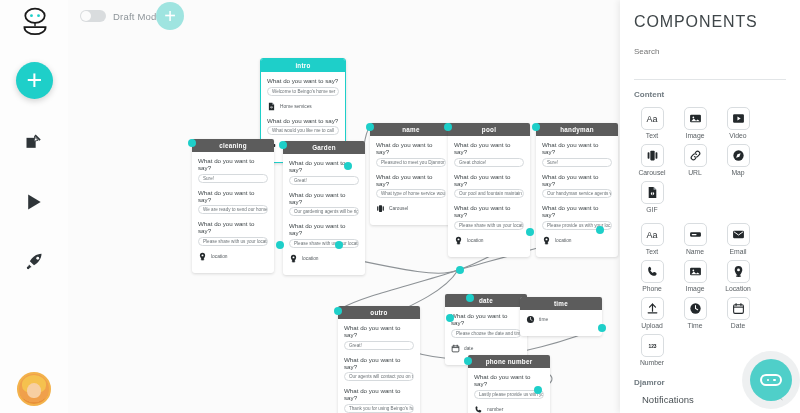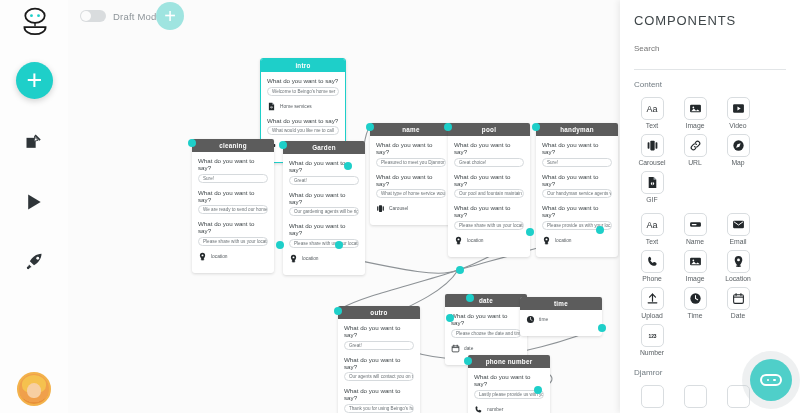--- a/index.html
+++ b/index.html
@@ -114,32 +114,32 @@
   }
   .cursor-arrow { position: absolute; left: 266px; top: 108px; width: 9px; height: 13px; }
 
   
   .panel {
     position: absolute; right: 0; top: 0; width: 180px; height: 413px;
     background: #ffffff; box-shadow: -2px 0 6px rgba(0,0,0,.07);
     overflow: hidden; z-index: 30;
   }
   .panel-title {
-    margin: 13px 0 0 14px; font-size: 13px; color: #3f4649;
+    margin: 13px 0 0 14px; font-size: 16px; color: #3f4649;
     letter-spacing: .9px; font-weight: 400;
   }
   .panel-search {
     margin: 9px 14px 0 14px; border-bottom: 1px solid #e2e5e7;
-    padding-bottom: 14px;
+    padding-bottom: 21px;
   }
   .panel-search input {
     width: 100%; border: 0; outline: 0; font-size: 8px; color: #9aa1a6;
     font-family: "Liberation Sans", sans-serif; background: transparent;
   }
-  .group-label { margin: 10px 0 0 14px; font-size: 8px; color: #707a80; }
+  .group-label { margin: 10px 0 0 14px; font-size: 8px; color: #707a80; font-weight: bold; }
   .grid { display: flex; flex-wrap: wrap; padding: 0 8px; margin-top: 5px; }
   .comp { width: 38px; margin: 3px 0 2px 5px; display: flex; flex-direction: column; align-items: center; cursor: pointer; }
   .comp .box {
     width: 23px; height: 23px; border: 1px solid #d9dde0; border-radius: 5px;
     display: flex; align-items: center; justify-content: center; background: #fff;
   }
   .comp .cap { font-size: 6.8px; color: #5b6165; margin-top: 2px; white-space: nowrap; }
   .comp .aa { font-size: 9px; color: #2c3134; font-weight: 500; }
 
   .sub-row {
@@ -609,20 +609,26 @@
               </svg>
             </div>
             <div class="cap">Number</div>
           </div>
         </div>
       </div>
 
     <div class="group-label">Djamror</div>
 
     <div id="panel-subgroups">
+        <div class="sub-row">
+          <span class="sub-title">Notifications</span>
+          <span class="chev"><svg width="9" height="9" viewBox="0 0 24 24" fill="none" stroke="#8b9297" stroke-width="2.4" stroke-linecap="round">
+              <path d="M5 15l7-7 7 7"></path>
+            </svg></span>
+        </div>
         <div class="grid">
           <div class="comp">
             <div class="box"></div>
           </div>
           <div class="comp">
             <div class="box"></div>
           </div>
           <div class="comp">
             <div class="box"></div>
           </div>

